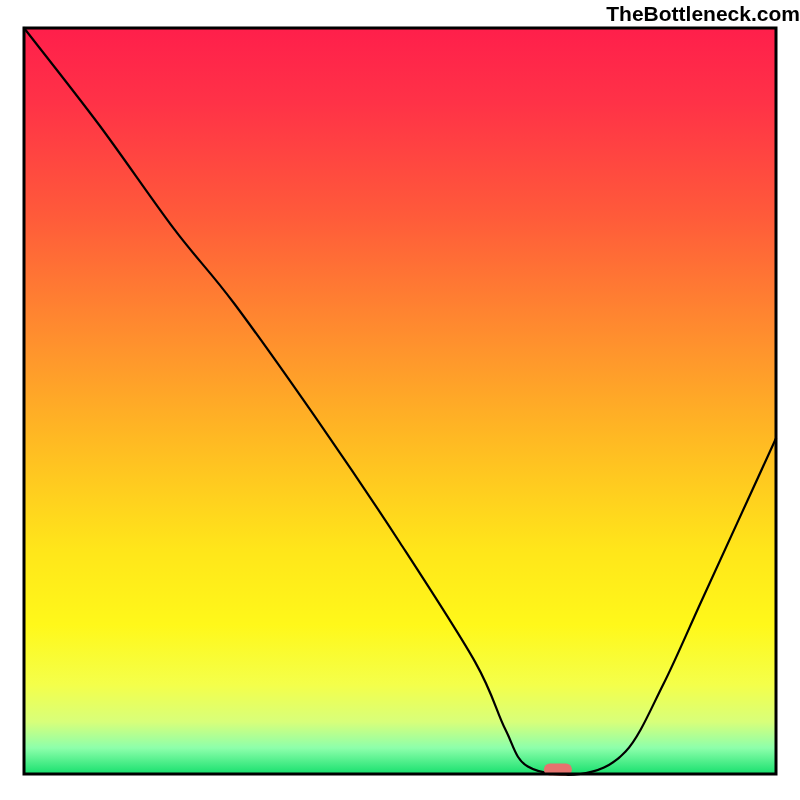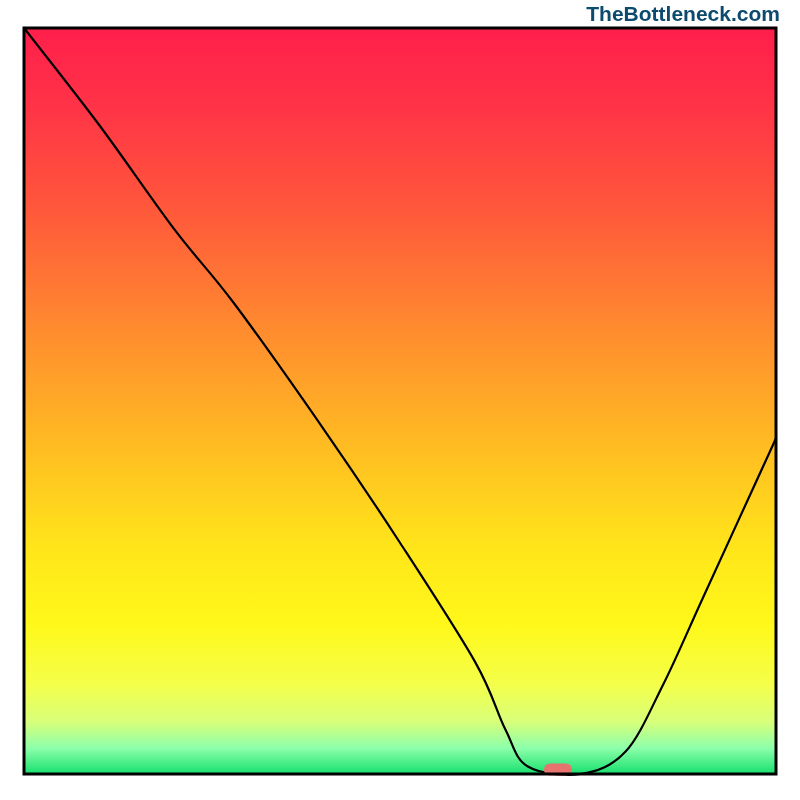--- a/index.html
+++ b/index.html
@@ -11,25 +11,25 @@
     overflow: hidden;
   }
   .chart-wrapper {
     position: relative;
     width: 800px;
     height: 800px;
   }
   .watermark {
     position: absolute;
     top: 2px;
-    right: 20px;
+    right: 0;
     font-family: Arial, Helvetica, sans-serif;
     font-size: 21px;
     font-weight: bold;
-    color: #0c4a6e;
+    color: #000000;
     letter-spacing: 0px;
   }
   svg {
     position: absolute;
     top: 0;
     left: 0;
   }
 </style>
 </head>
 <body>

